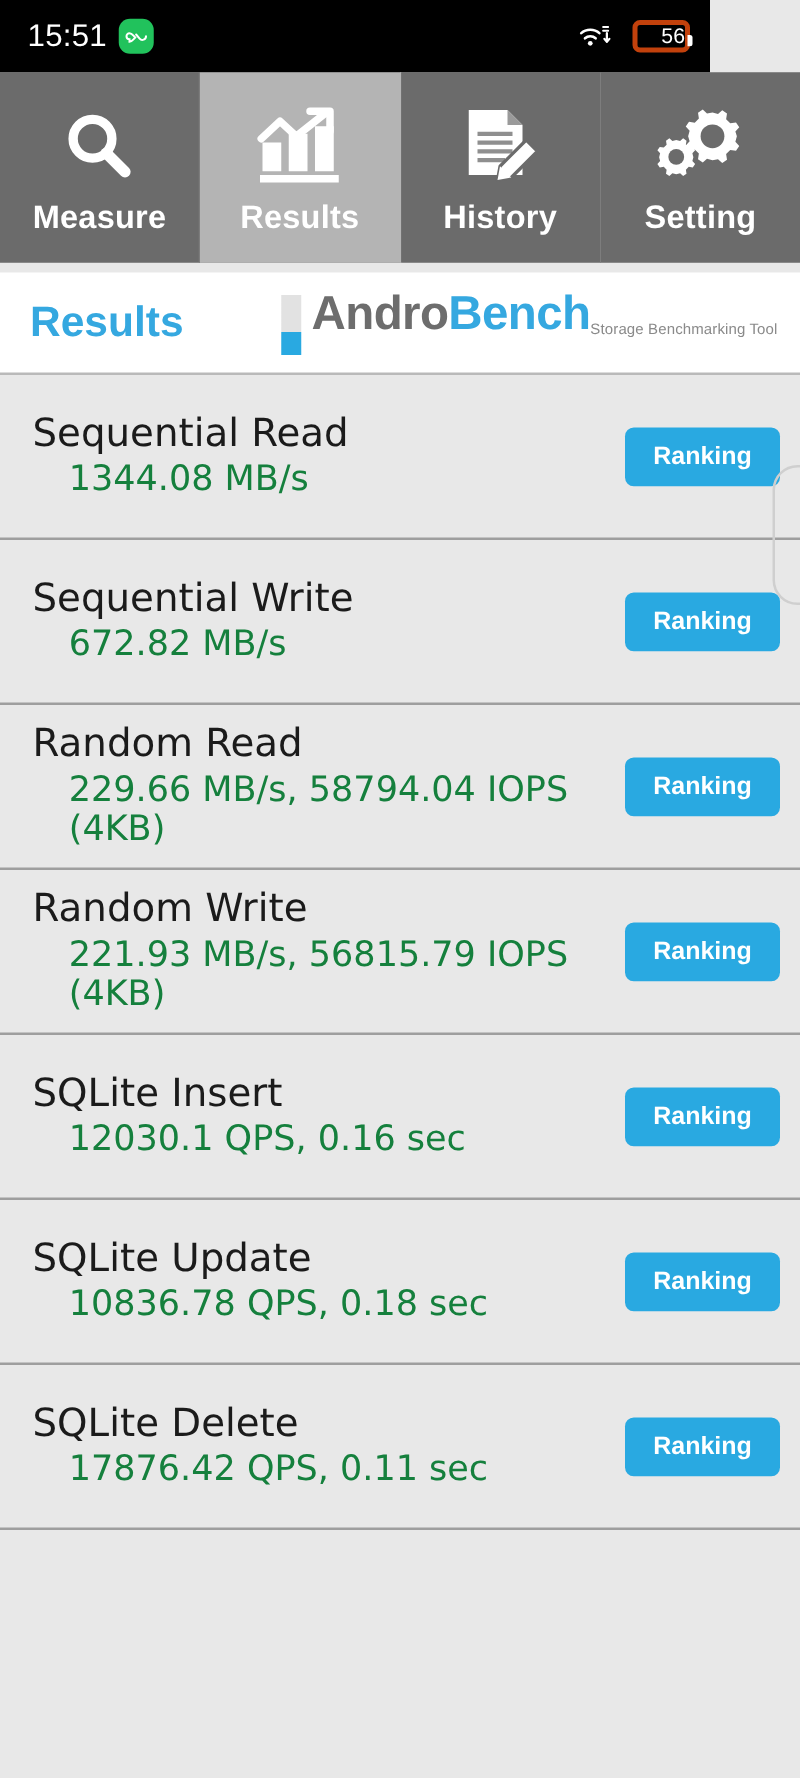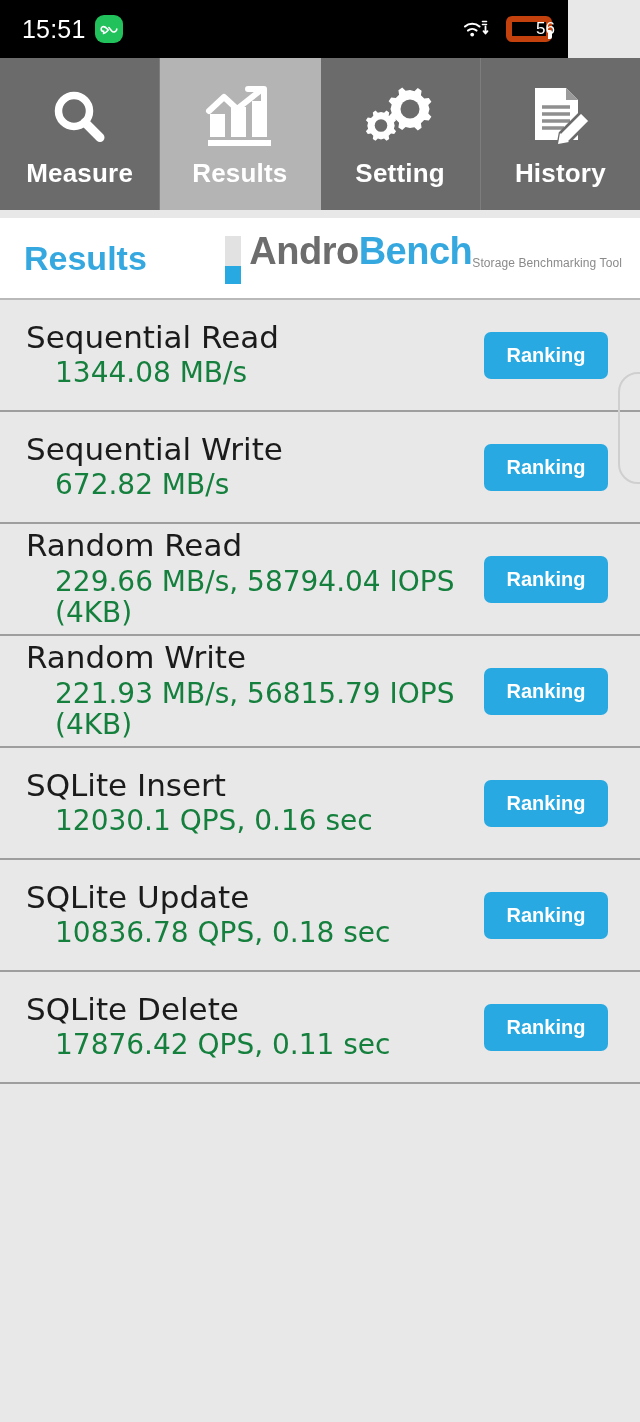--- a/index.html
+++ b/index.html
@@ -25,22 +25,22 @@
     font-family: "Liberation Sans", sans-serif;
   }
   .badge-app {
     width: 28px; height: 28px; border-radius: 9px;
     background: #21c25c; display: flex; align-items: center;
     justify-content: center;
   }
   .status-right { margin-left: auto; display: flex; align-items: center; gap: 12px; }
   .batt {
     position: relative; width: 46px; height: 26px;
-    border: 6px solid #c2410c; border-radius: 6px;
-    display: flex; align-items: center; justify-content: flex-start; padding-left: 24px;
+    border: 4px solid #c2410c; border-radius: 6px;
+    display: flex; align-items: center; justify-content: flex-end; padding-left: 24px;
   }
   .batt:after {
     content: ""; position: absolute; right: -6px; top: 8px;
     width: 4px; height: 9px; background: #fff; border-radius: 0 2px 2px 0;
   }
   .batt span { color: #fff; font-size: 17px; font-family: "Liberation Sans", sans-serif; }
 
   
   .tabbar {
     position: absolute; top: 58px; left: 0;
@@ -94,23 +94,23 @@
     font-family: Liberation Sans, sans-serif;
   }
 
   
   .list {
     position: absolute; top: 300px; left: 0;
     width: 640px; height: 1122px;
     background: #e8e8e8;
   }
   .row {
-    position: relative; height: 112px;
+    position: relative; height: 132px;
     display: flex; align-items: center;
-    padding: 0 32px 0 26px;
+    padding: 0 16px 0 26px;
     border-bottom: 2px solid #9e9e9e;
     background: #e8e8e8;
   }
   .row-texts { display: flex; flex-direction: column; justify-content: center; gap: 4px; }
   .row-title {
     color: #1b1b1b; font-size: 31px; line-height: 1.08;
     font-family: "DejaVu Sans", sans-serif; font-weight: 400;
   }
   .row-value {
     color: #15803d; font-size: 28px; line-height: 1.1;
@@ -184,52 +184,52 @@
         <svg width="72" height="66" viewBox="0 0 72 66" aria-hidden="true">
           <rect x="6" y="29" width="15" height="23" fill="#ffffff"></rect>
           <rect x="27" y="22" width="15" height="30" fill="#ffffff"></rect>
           <rect x="48" y="16" width="15" height="36" fill="#ffffff"></rect>
           <rect x="4" y="55" width="63" height="6" fill="#ffffff"></rect>
           <path d="M5 26L20 12L33 24L57 5" fill="none" stroke="#ffffff" stroke-width="6" stroke-linejoin="round" stroke-linecap="round"></path>
           <path d="M44 4h16v16" fill="none" stroke="#ffffff" stroke-width="6" stroke-linejoin="round" stroke-linecap="round"></path>
         </svg>
       </span>
       <span class="tab-label">Results</span>
+    </div>
+
+    <div class="tab">
+      <span class="tab-icon">
+        <svg width="70" height="68" viewBox="0 0 70 68" aria-hidden="true">
+          <path d="M10 4h31l12 12v40H10z" fill="#ffffff"></path>
+          <path d="M41 4v12h12" fill="#9a9a9a"></path>
+          <g stroke="#8f8f8f" stroke-width="3.4">
+            <path d="M17 23h28M17 30h28M17 37h28M17 44h22"></path>
+          </g>
+          <path d="M56 28l9 9-21 21-11 2 2-11z" fill="#ffffff" stroke="#6b6b6b" stroke-width="2.6" stroke-linejoin="round"></path>
+          <path d="M35 49l-2 11 11-2z" fill="#ffffff"></path>
+        </svg>
+      </span>
+      <span class="tab-label">History</span>
     </div>
 
     <div class="tab">
       <span class="tab-icon">
         <svg width="74" height="66" viewBox="0 0 74 66" aria-hidden="true">
           <g fill="#ffffff">
             <path d="M47 5l4.4 1.2 3.4-3.1 3.8 2.6-.7 4.6 3.3 3.3 4.6-.7 2.6 3.8-3.1 3.4L66.5 24l-1.2 4.4 3.1 3.4-2.6 3.8-4.6-.7-3.3 3.3.7 4.6-3.8 2.6-3.4-3.1L47 43.1l-4.4-1.2-3.4 3.1-3.8-2.6.7-4.6-3.3-3.3-4.6.7-2.6-3.8 3.1-3.4L27.5 24l1.2-4.4-3.1-3.4 2.6-3.8 4.6.7 3.3-3.3-.7-4.6 3.8-2.6 3.4 3.1z"></path>
           </g>
           <circle cx="47" cy="24" r="9.5" fill="#6b6b6b"></circle>
           <g fill="#ffffff">
             <path d="M18 27l3.1.8 2.4-2.2 2.7 1.9-.5 3.2 2.3 2.3 3.2-.5 1.9 2.7-2.2 2.4.8 3.1-.8 3.1 2.2 2.4-1.9 2.7-3.2-.5-2.3 2.3.5 3.2-2.7 1.9-2.4-2.2-3.1.8-3.1-.8-2.4 2.2-2.7-1.9.5-3.2-2.3-2.3-3.2.5-1.9-2.7 2.2-2.4-.8-3.1.8-3.1-2.2-2.4 1.9-2.7 3.2.5 2.3-2.3-.5-3.2 2.7-1.9 2.4 2.2z"></path>
           </g>
           <circle cx="18" cy="40.5" r="6.3" fill="#6b6b6b"></circle>
         </svg>
       </span>
       <span class="tab-label">Setting</span>
     </div>
-
-    <div class="tab">
-      <span class="tab-icon">
-        <svg width="70" height="68" viewBox="0 0 70 68" aria-hidden="true">
-          <path d="M10 4h31l12 12v40H10z" fill="#ffffff"></path>
-          <path d="M41 4v12h12" fill="#9a9a9a"></path>
-          <g stroke="#8f8f8f" stroke-width="3.4">
-            <path d="M17 23h28M17 30h28M17 37h28M17 44h22"></path>
-          </g>
-          <path d="M56 28l9 9-21 21-11 2 2-11z" fill="#ffffff" stroke="#6b6b6b" stroke-width="2.6" stroke-linejoin="round"></path>
-          <path d="M35 49l-2 11 11-2z" fill="#ffffff"></path>
-        </svg>
-      </span>
-      <span class="tab-label">History</span>
-    </div>
   </div>
 
   <div class="header">
     <span class="page-title">Results</span>
     <div class="brand">
       <span class="brand-bar"></span>
       <span class="brand-text">
         <span class="brand-name"><span class="brand-andro">Andro</span><span class="brand-bench">Bench</span></span>
         <span class="brand-tag">Storage Benchmarking Tool</span>
       </span>

